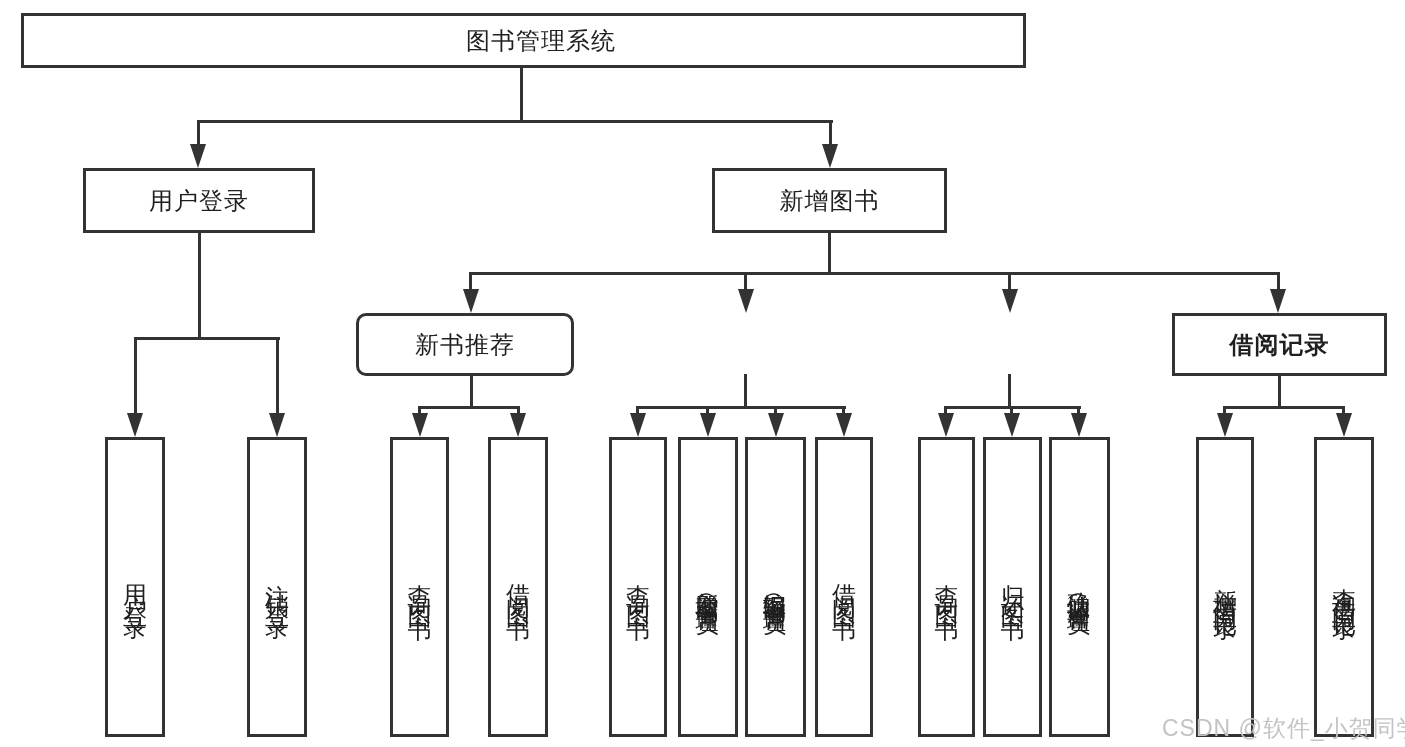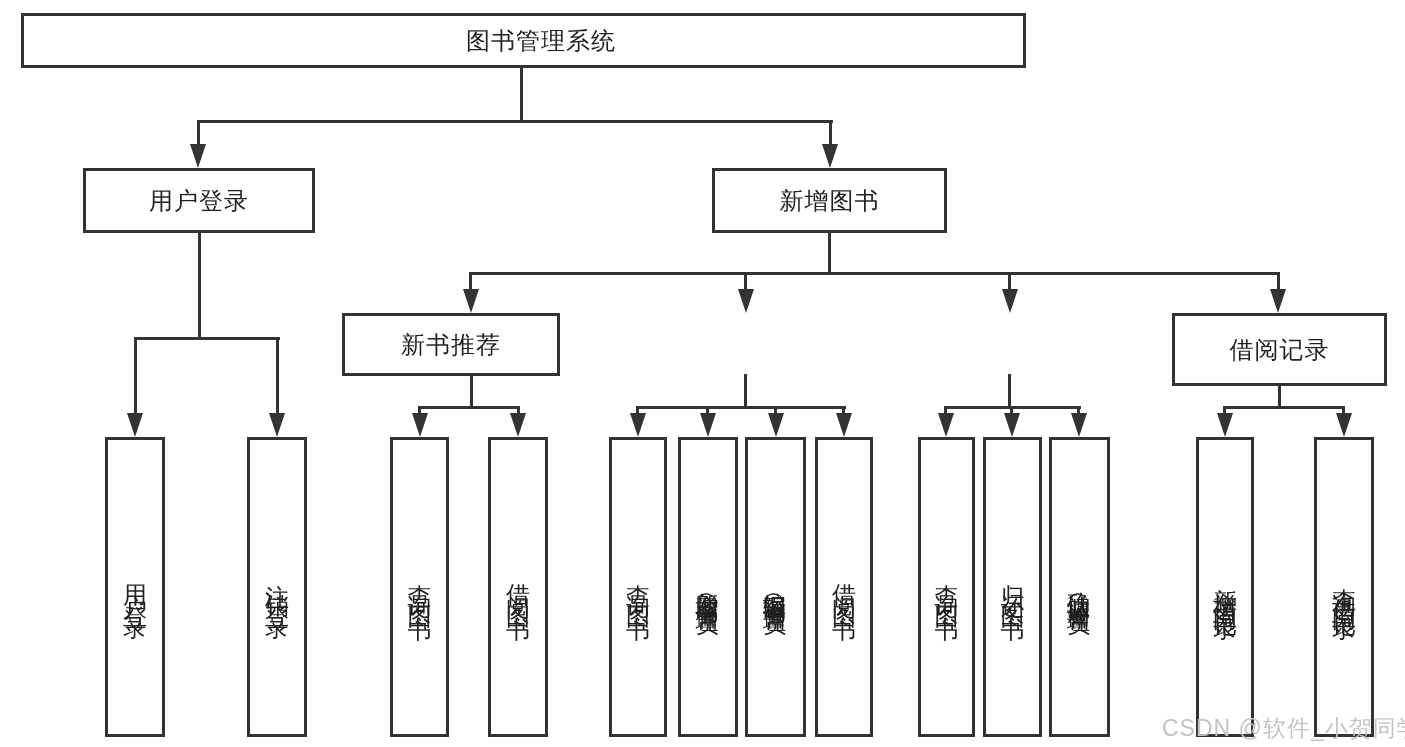--- a/index.html
+++ b/index.html
@@ -25,24 +25,24 @@
     border-top:24px solid #333333;
   }
   .watermark{
     position:absolute;left:1162px;top:713px;z-index:5;
     color:#c3c3c3;font-size:23px;letter-spacing:1px;white-space:nowrap;
   }
   
   #n-root{left:21px;top:13px;width:1005px;height:55px;padding-left:35px;}
   #n-user-login{left:83px;top:168px;width:232px;height:65px;}
   #n-book-mgmt{left:712px;top:168px;width:235px;height:65px;}
-  #n-new-book-rec{left:342px;top:313px;width:218px;height:63px;}
+  #n-new-book-rec{left:356px;top:313px;width:218px;height:63px;border-radius:10px;}
   #n-book-borrow{left:637px;top:313px;width:218px;height:63px;}
   #n-current-borrow{left:902px;top:313px;width:216px;height:63px;}
-  #n-borrow-records{left:1172px;top:313px;width:215px;height:73px;}
+  #n-borrow-records{left:1172px;top:313px;width:215px;height:63px;font-weight:bold;}
   #n-leaf-user-login{left:105px;top:437px;width:60px;height:300px;}
   #n-leaf-logout{left:247px;top:437px;width:60px;height:300px;}
   #n-leaf-nbr-query{left:390px;top:437px;width:59px;height:300px;}
   #n-leaf-nbr-borrow{left:488px;top:437px;width:60px;height:300px;}
   #n-leaf-bb-query{left:609px;top:437px;width:58px;height:300px;}
   #n-leaf-bb-add{left:678px;top:437px;width:60px;height:300px;}
   #n-leaf-bb-edit{left:745px;top:437px;width:61px;height:300px;}
   #n-leaf-bb-borrow{left:815px;top:437px;width:58px;height:300px;}
   #n-leaf-cb-query{left:918px;top:437px;width:57px;height:300px;}
   #n-leaf-cb-return{left:983px;top:437px;width:59px;height:300px;}

